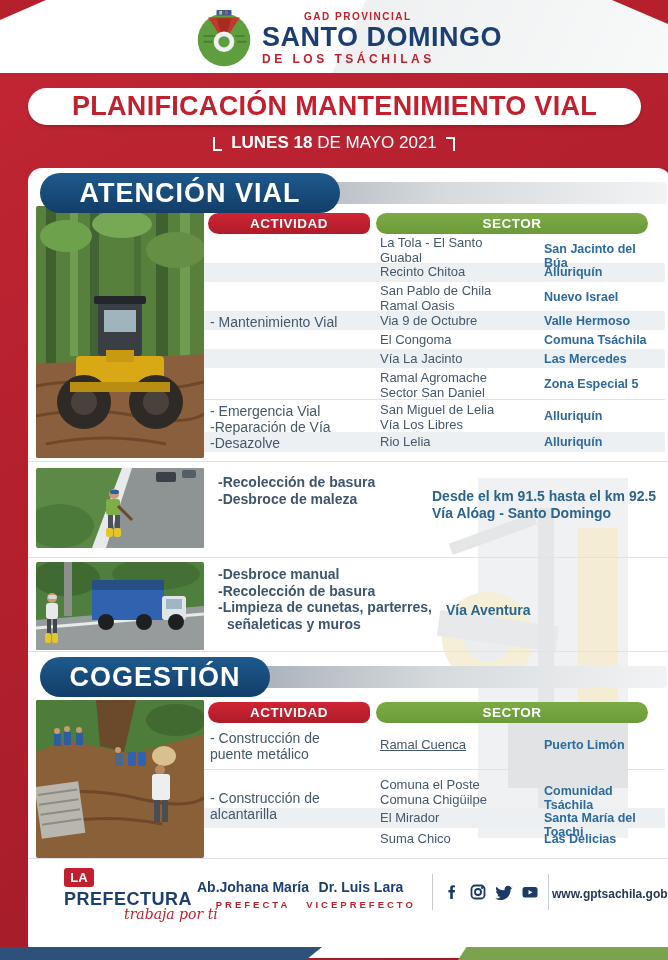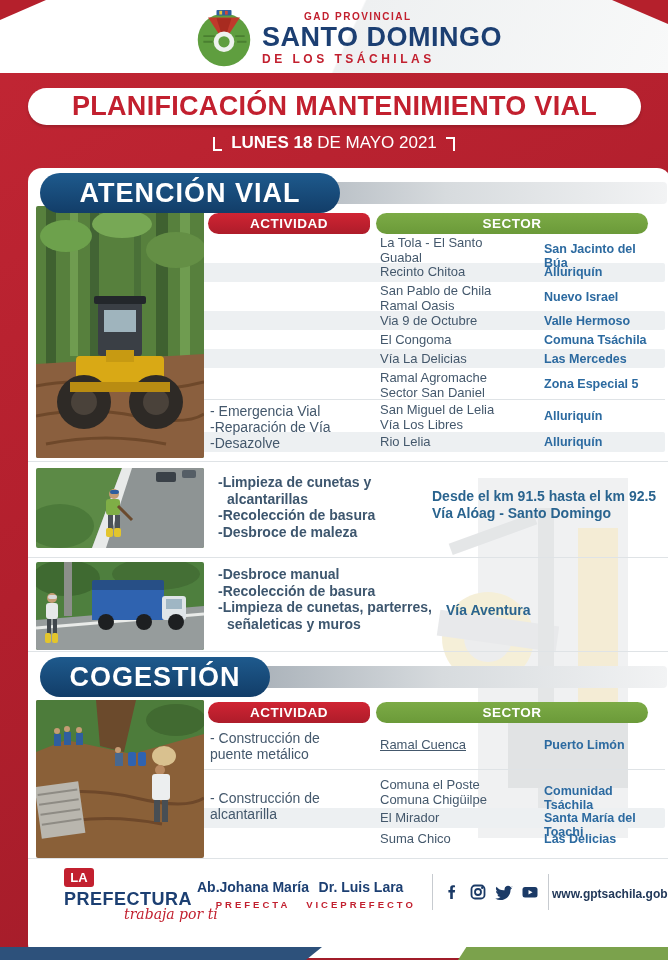--- a/index.html
+++ b/index.html
@@ -143,34 +143,35 @@
       <span>ACTIVIDAD</span>
     </div>
     <div class="colhdr green" style="left:348px;top:45px;width:272px;">
       <span>SECTOR</span>
     </div>
 
     <div class="stripe" style="top:95px;height:19px;"></div>
     <div class="stripe" style="top:143px;height:19px;"></div>
     <div class="stripe" style="top:181px;height:19px;"></div>
 
+    <div class="activity" style="top:146px;">- Mantenimiento Vial</div>
 
     <div class="place" style="top:68px;">La Tola - El Santo
 Guabal</div>
     <div class="sector" style="top:74px;">San Jacinto del Búa</div>
     <div class="place" style="top:97px;">Recinto Chitoa</div>
     <div class="sector" style="top:97px;">Alluriquín</div>
     <div class="place" style="top:116px;">San Pablo de Chila
 Ramal Oasis</div>
     <div class="sector" style="top:122px;">Nuevo Israel</div>
     <div class="place" style="top:146px;">Via 9 de Octubre</div>
     <div class="sector" style="top:146px;">Valle Hermoso</div>
     <div class="place" style="top:165px;">El Congoma</div>
     <div class="sector" style="top:165px;">Comuna Tsáchila</div>
-    <div class="place" style="top:184px;">Vía La Delicias</div>
+    <div class="place" style="top:184px;">Vía La Jacinto</div>
     <div class="sector" style="top:184px;">Las Mercedes</div>
     <div class="place" style="top:203px;">Ramal Agromache
 Sector San Daniel</div>
     <div class="sector" style="top:209px;">Zona Especial 5</div>
 
     <div class="hdiv" style="left:172px;right:6px;top:231px;"></div>
 
     <div class="activity" style="top:235px;">- Emergencia Vial
   -Reparación de Vía</div>
     <div class="place" style="top:235px;">San Miguel de Lelia
@@ -196,21 +197,20 @@
         <rect x="74" y="22" width="9" height="4" rx="2" fill="#2f5e9e"></rect>
         <rect x="70" y="31" width="14" height="16" rx="3" fill="#7fae46"></rect>
         <rect x="72" y="47" width="5" height="14" fill="#4b5258"></rect>
         <rect x="79" y="47" width="5" height="14" fill="#4b5258"></rect>
         <rect x="70" y="60" width="7" height="9" rx="2" fill="#e3c52c"></rect>
         <rect x="78" y="60" width="7" height="9" rx="2" fill="#e3c52c"></rect>
         <line x1="82" y1="38" x2="96" y2="52" stroke="#6b4a2e" stroke-width="3"></line>
       </svg>
     </div>
     <div class="tasks" style="left:190px;top:306px;width:205px;">
-      <div>-Limpieza de cunetas y alcantarillas</div>
       <div>-Recolección de basura</div>
       <div>-Desbroce de maleza</div>
     </div>
     <div class="loc" style="left:404px;top:320px;width:225px;">Desde el km 91.5 hasta el km 92.5
 Vía Alóag - Santo Domingo</div>
 
     <div class="hdiv" style="left:0;right:0;top:389px;"></div>
 
     <div class="photo" style="top:394px;height:88px;">
       <svg width="168" height="88" viewBox="0 0 168 88">

